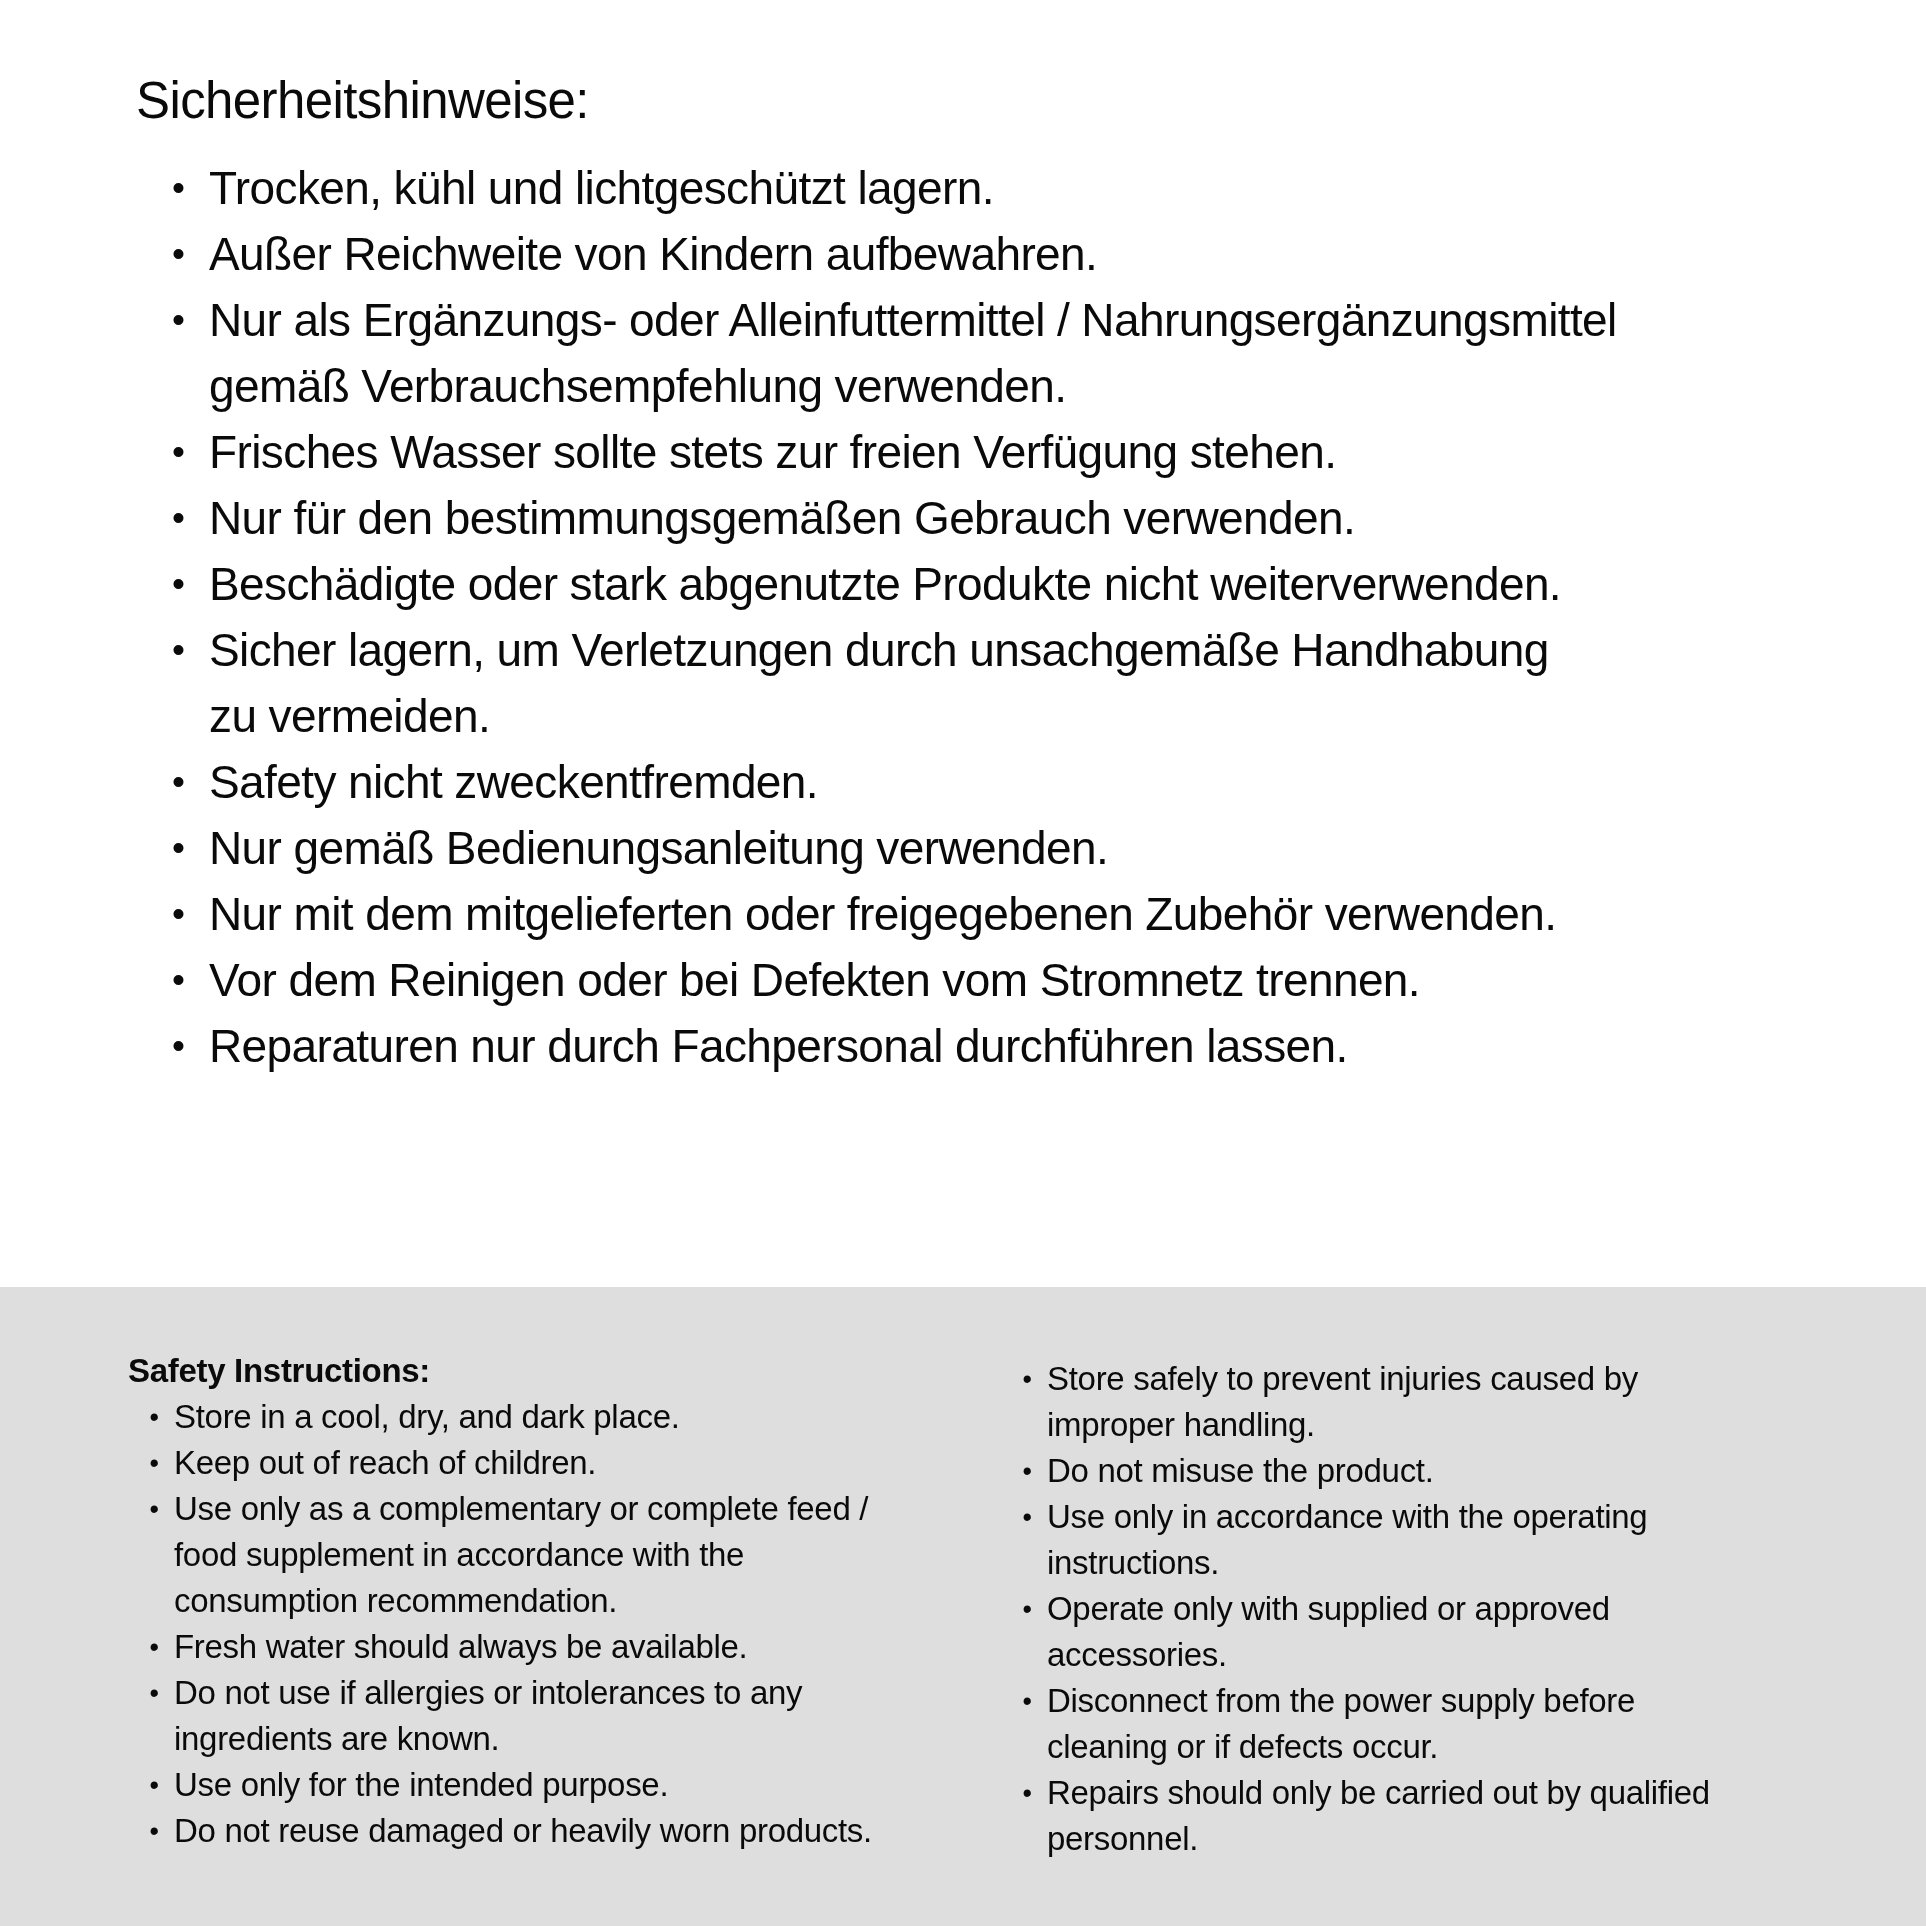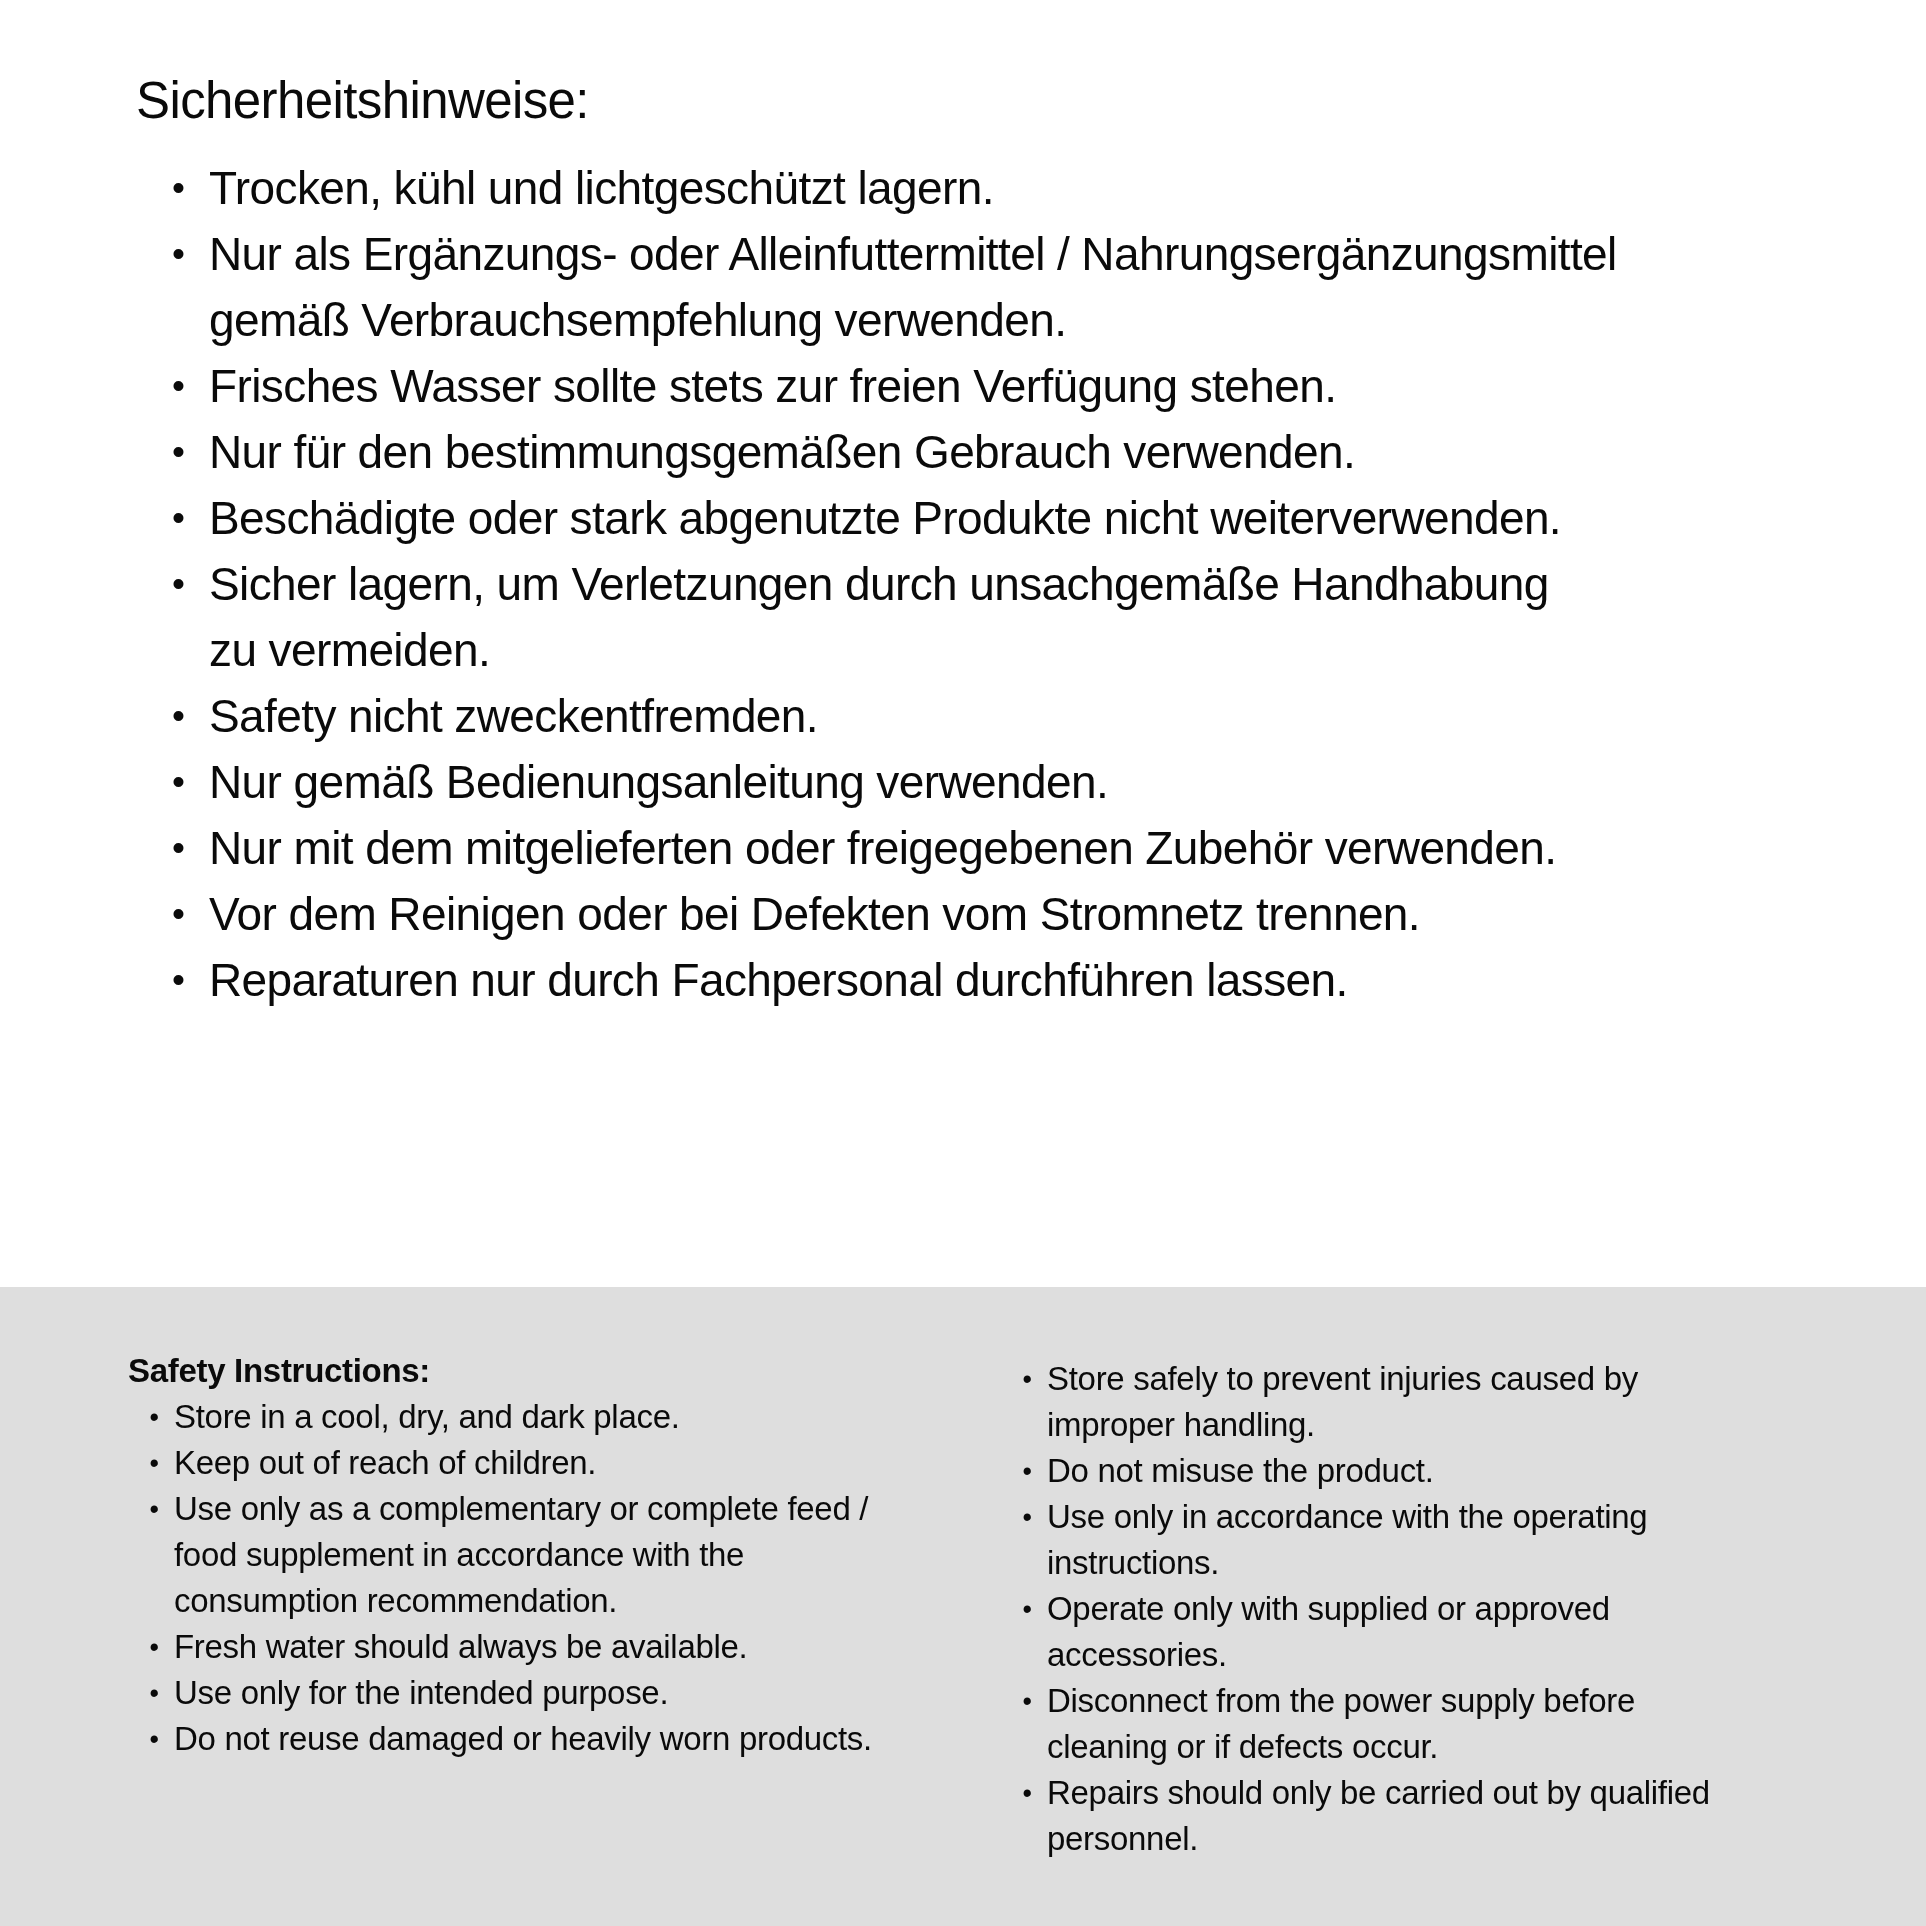--- a/index.html
+++ b/index.html
@@ -90,20 +90,21 @@
     line-height: 46px;
   }
 </style>
 </head>
 <body style="background: rgb(255, 255, 255); color: rgb(10, 10, 10);">
 
 <div class="page-title">Sicherheitshinweise:</div>
 
 <ul class="de-list">
   <li>Trocken, kühl und lichtgeschützt lagern.</li>
+  <li>Außer Reichweite von Kindern aufbewahren.</li>
   <li>Nur als Ergänzungs- oder Alleinfuttermittel / Nahrungsergänzungsmittel
 gemäß Verbrauchsempfehlung verwenden.</li>
   <li>Frisches Wasser sollte stets zur freien Verfügung stehen.</li>
   <li>Nur für den bestimmungsgemäßen Gebrauch verwenden.</li>
   <li>Beschädigte oder stark abgenutzte Produkte nicht weiterverwenden.</li>
   <li>Sicher lagern, um Verletzungen durch unsachgemäße Handhabung
 zu vermeiden.</li>
   <li>Safety nicht zweckentfremden.</li>
   <li>Nur gemäß Bedienungsanleitung verwenden.</li>
   <li>Nur mit dem mitgelieferten oder freigegebenen Zubehör verwenden.</li>
@@ -115,20 +116,22 @@
 
 <div class="en-col en-col-left">
   <div class="en-title">Safety Instructions:</div>
   <ul class="en-list">
     <li>Store in a cool, dry, and dark place.</li>
     <li>Keep out of reach of children.</li>
     <li>Use only as a complementary or complete feed /
 food supplement in accordance with the
 consumption recommendation.</li>
     <li>Fresh water should always be available.</li>
+    <li>Do not use if allergies or intolerances to any
+ingredients are known.</li>
     <li>Use only for the intended purpose.</li>
     <li>Do not reuse damaged or heavily worn products.</li>
   </ul>
 </div>
 
 <div class="en-col en-col-right">
   <ul class="en-list">
     <li>Store safely to prevent injuries caused by
 improper handling.</li>
     <li>Do not misuse the product.</li>

